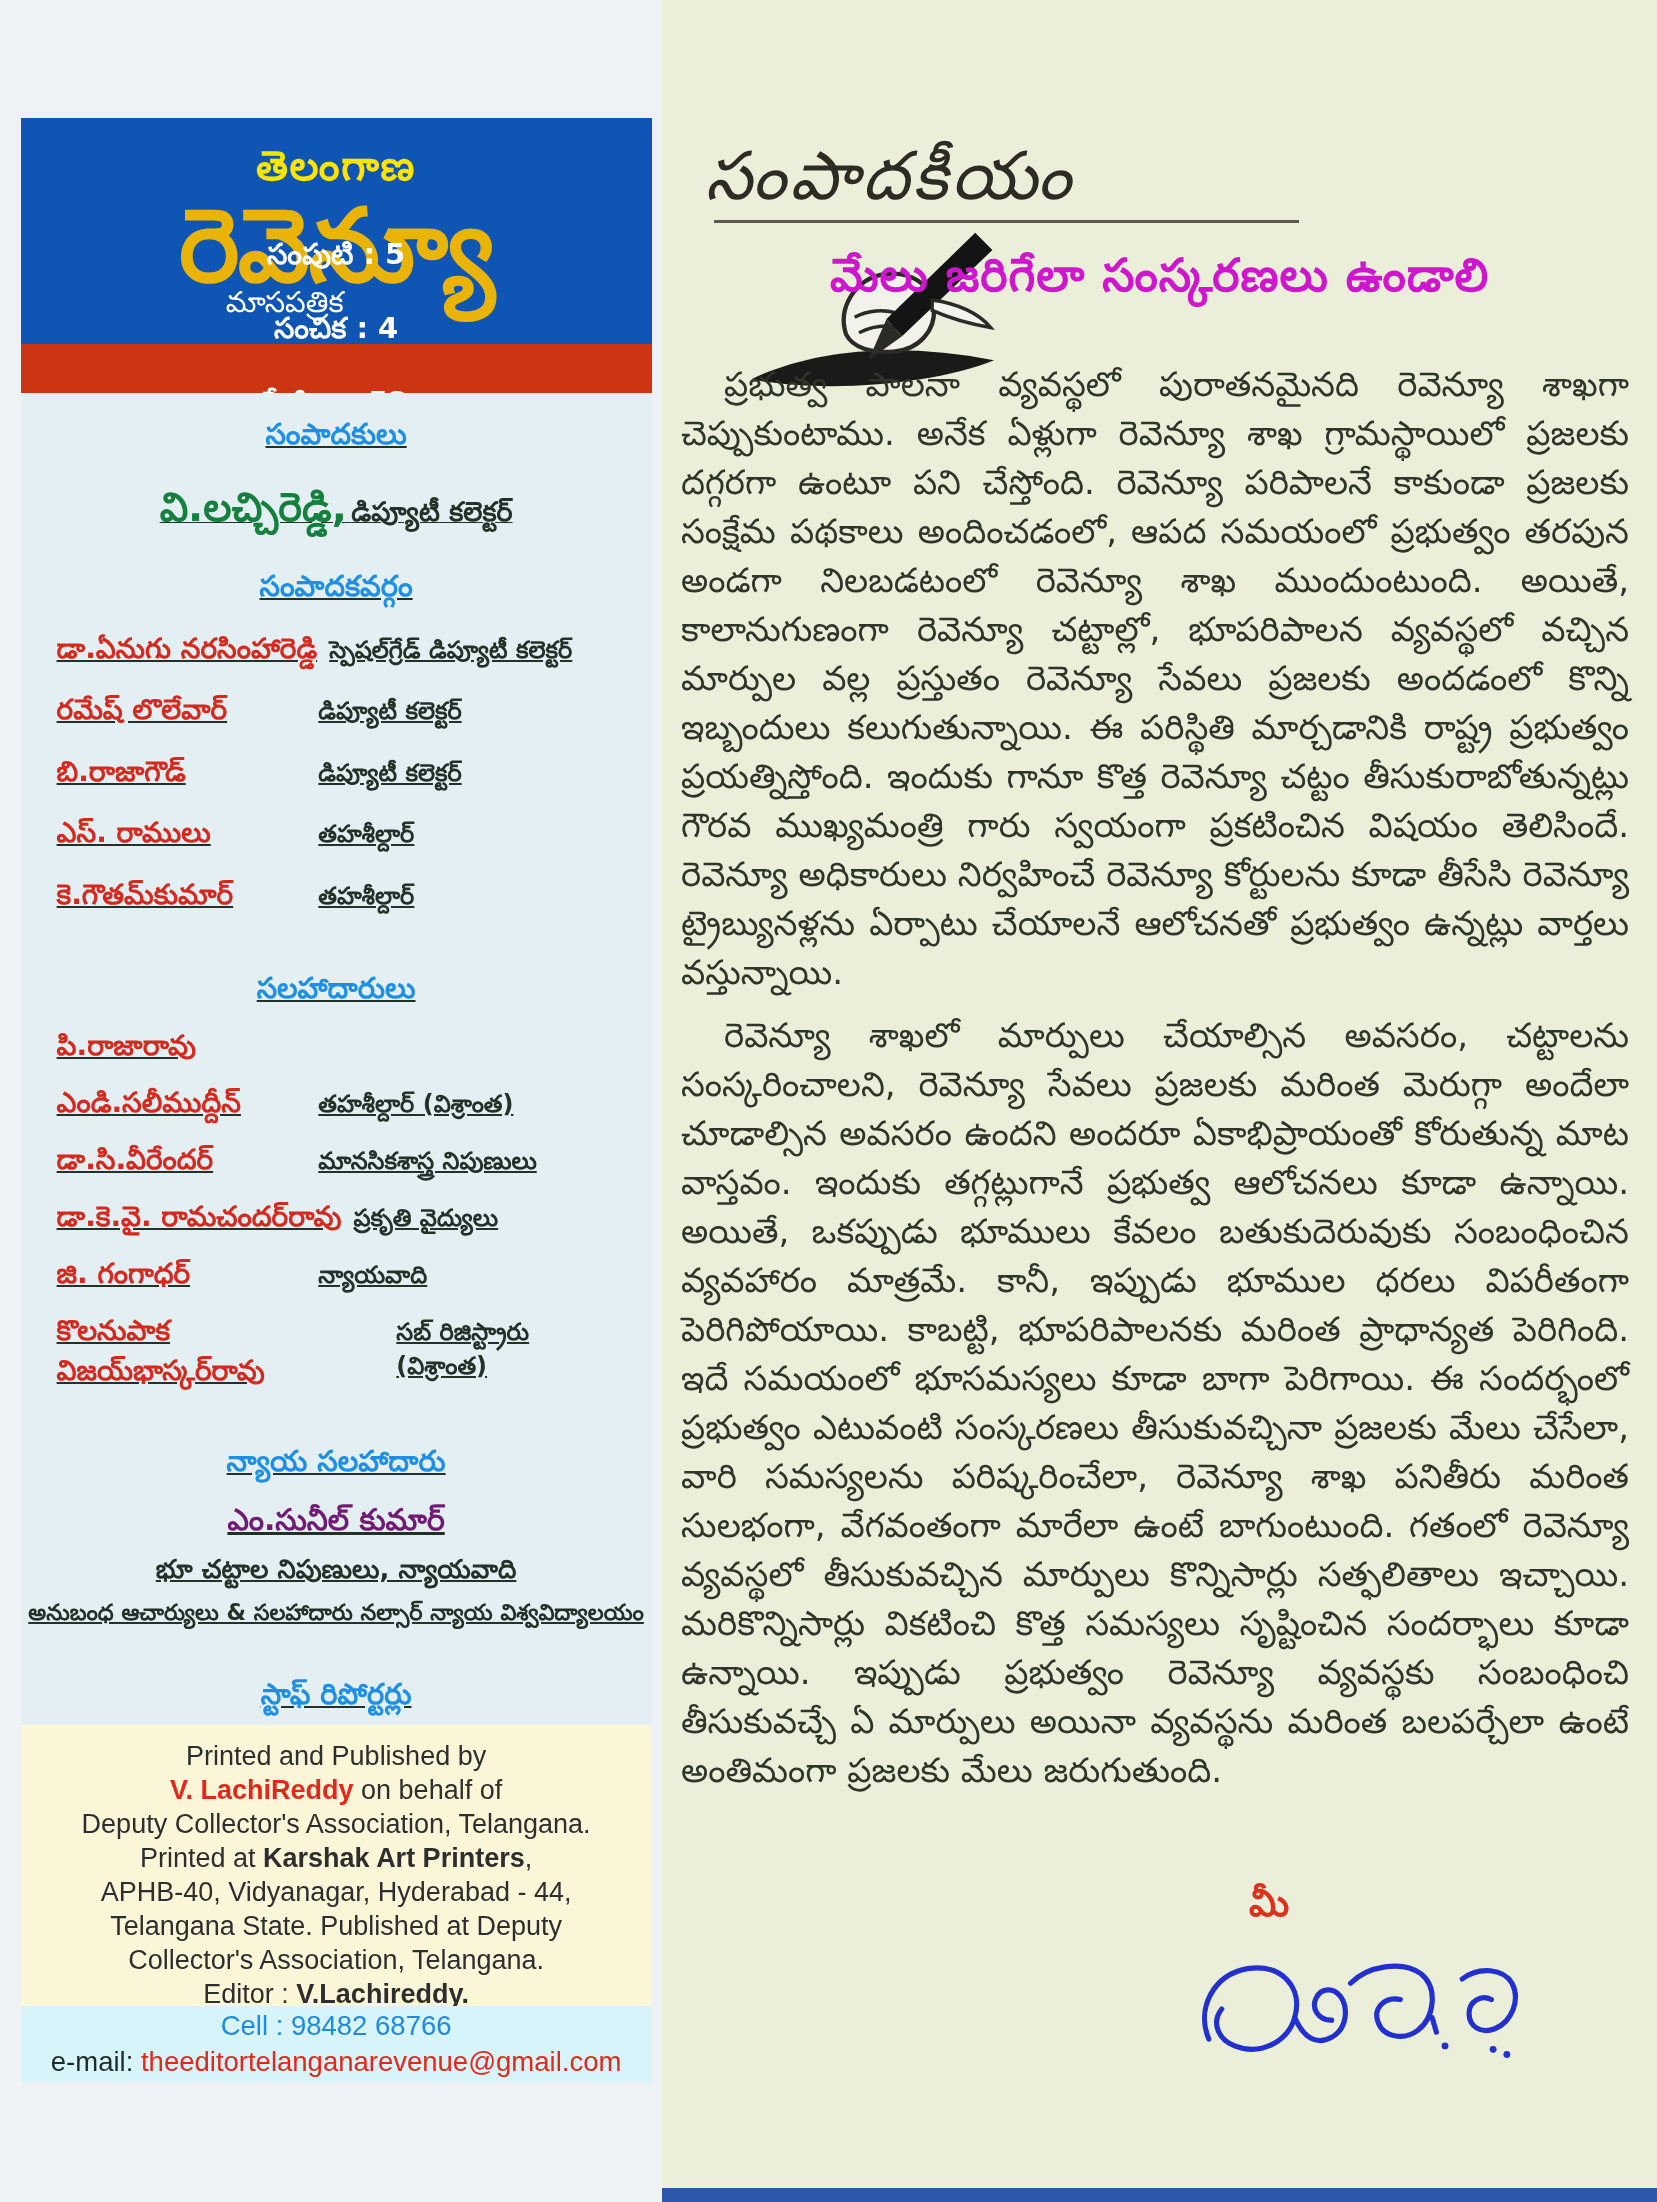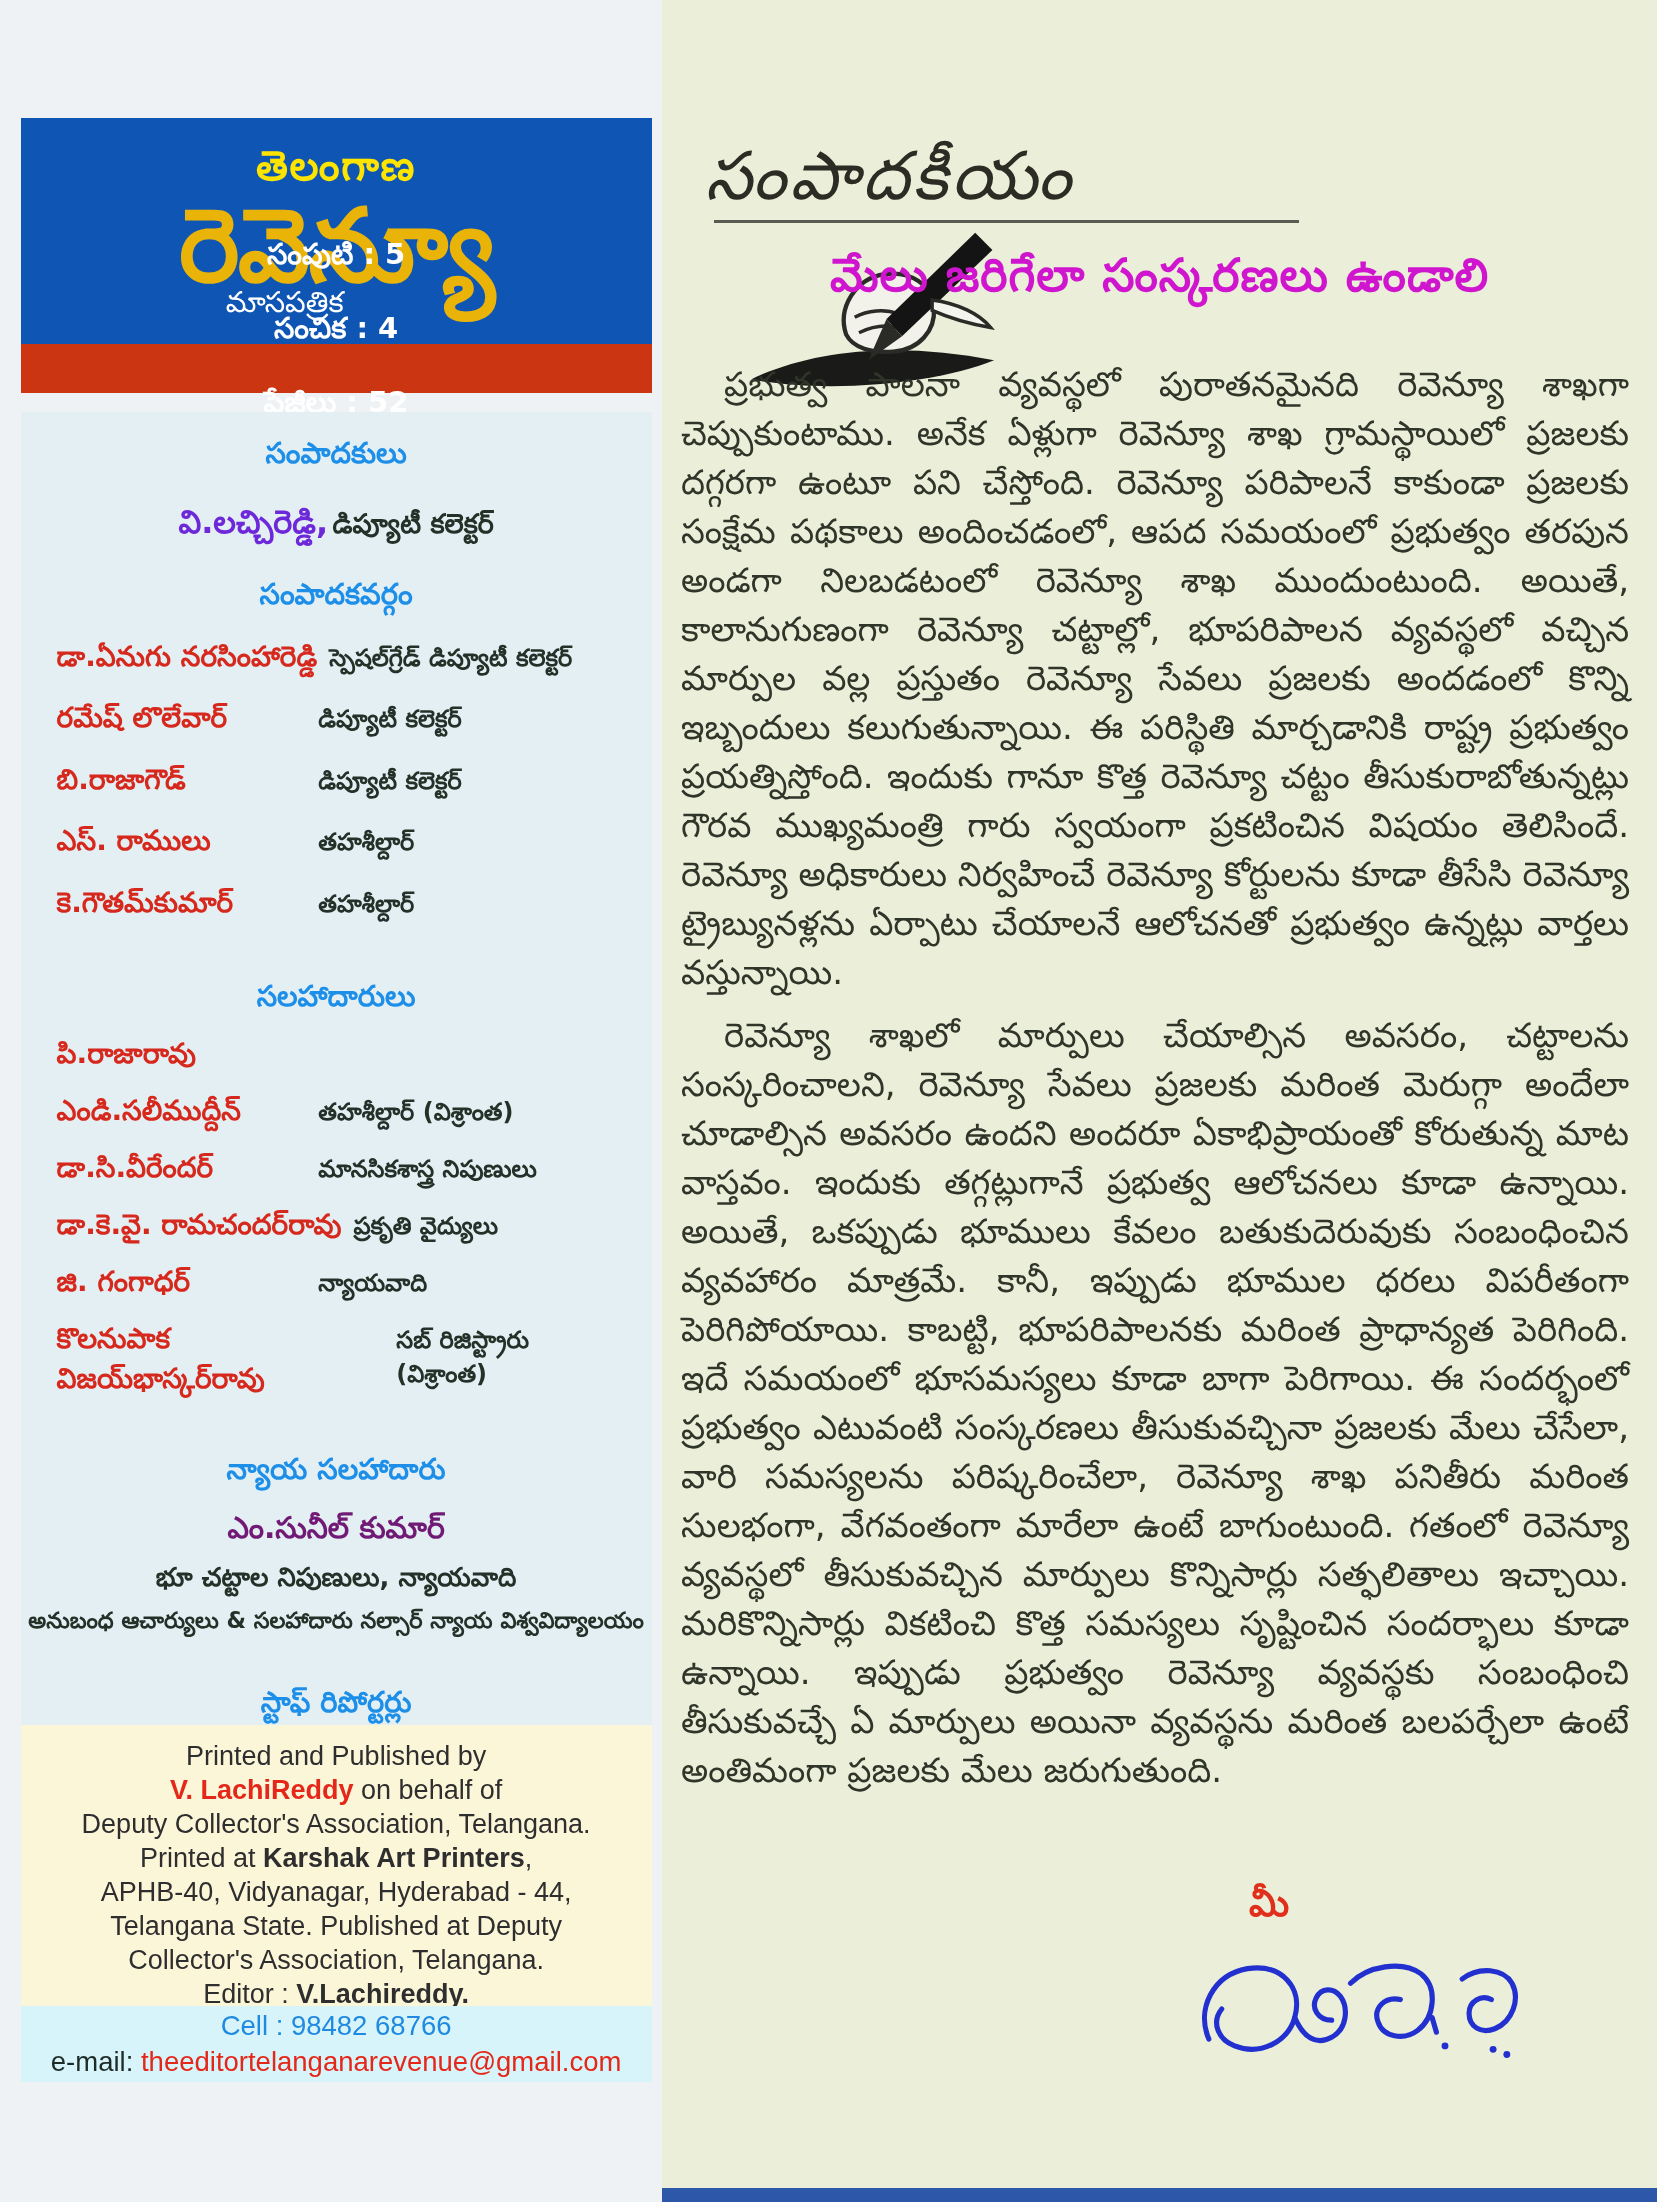--- a/index.html
+++ b/index.html
@@ -6,25 +6,25 @@
   body{width:1658px;height:2203px;background:#eef2f5;font-family:"DejaVu Sans",sans-serif;position:relative;overflow:hidden;}
   .page{position:absolute;inset:0;}
 
   
   .sidebar{position:absolute;left:20.6px;top:0;width:631px;height:2203px;}
   .masthead{position:absolute;left:0;top:118px;width:631px;height:226px;background:#0f56b4;display:flex;flex-direction:column;align-items:center;justify-content:flex-start;overflow:hidden;}
   .mast-region{color:#ffe400;font-size:41px;font-weight:bold;margin-top:24px;letter-spacing:1.7px;}
   .mast-title{color:#eab308;font-size:102px;font-weight:800;line-height:1.0;margin-top:-5.2px;letter-spacing:-1.7px;}
   .mast-sub{color:#ffffff;font-size:29px;margin-top:-12px;margin-left:-103px;}
   .issue-bar{position:absolute;left:0;top:344px;width:631px;height:49px;background:#cc3511;color:#fff;display:flex;align-items:center;justify-content:center;gap:33px;font-size:29px;font-weight:bold;flex-direction:column;}
-  .side-panel{position:absolute;left:0;top:412px;width:631px;height:1332px;background:#e4eff3;color:#233129;}
+  .side-panel{position:absolute;left:0;top:393px;width:631px;height:1332px;background:#e4eff3;color:#233129;text-decoration:underline;}
   .sec-heading{font-size:29px;color:#1e8fe8;text-align:center;font-weight:bold;}
   .h-editors{padding-top:24px;}
   .editors-line{text-align:center;margin-top:26px;}
-  .editors-line .nm{color:#6d28d9;font-size:32px;font-weight:bold;}
+  .editors-line .nm{color:#15803d;font-size:40px;font-weight:bold;}
   .editors-line .rl{color:#233129;font-size:27px;font-weight:bold;}
   .h-board{margin-top:29px;}
   .row{display:flex;align-items:baseline;padding:0 26px 0 36px;margin-top:21.5px;}
   .row .nm{color:#d6281c;font-size:28px;font-weight:bold;min-width:46%;box-sizing:border-box;padding-right:12px;}
   .row .rl{color:#233129;font-size:24px;font-weight:bold;}
   .h-advisors{margin-top:53px;}
   .row-adv{margin-top:17px;}
   .h-legal{margin-top:50px;}
   .legal-name{color:#701a75;font-size:30px;font-weight:bold;text-align:center;margin-top:17px;}
   .legal-line1{color:#233129;font-size:26px;font-weight:bold;text-align:center;margin-top:10.3px;}

